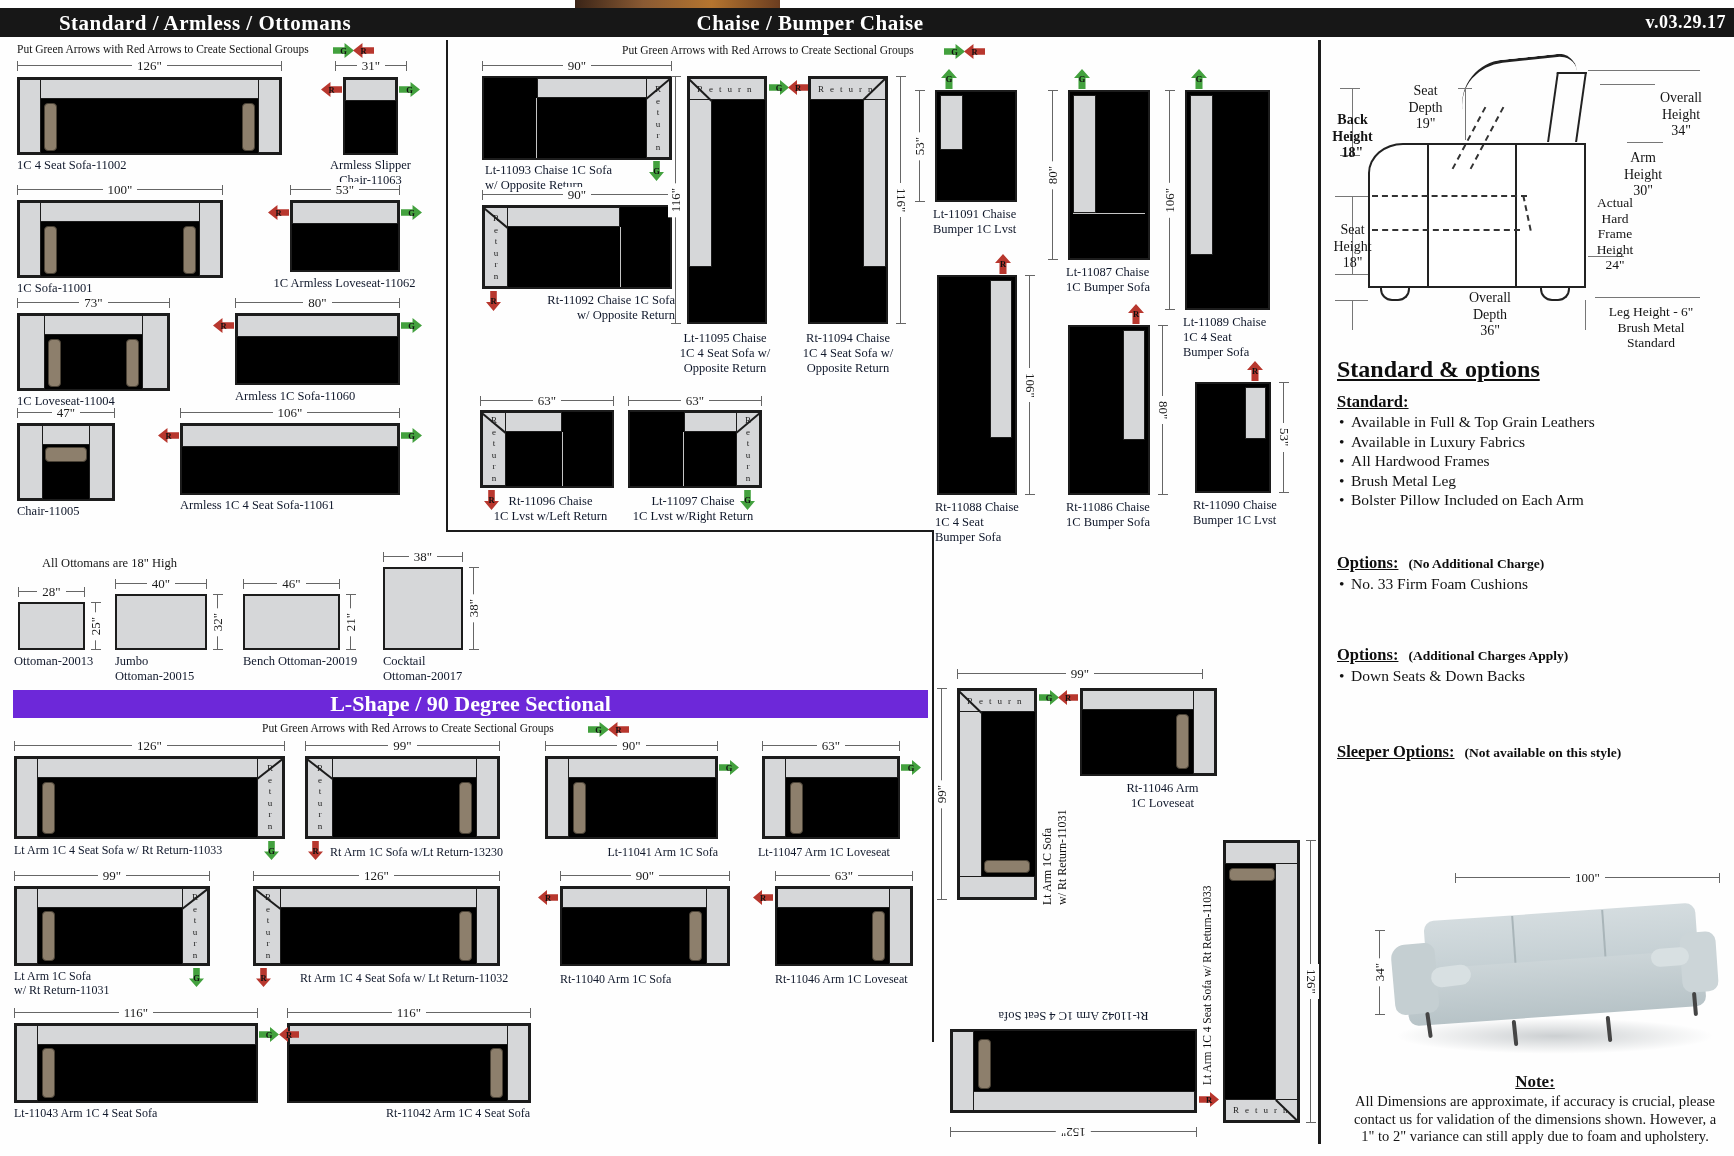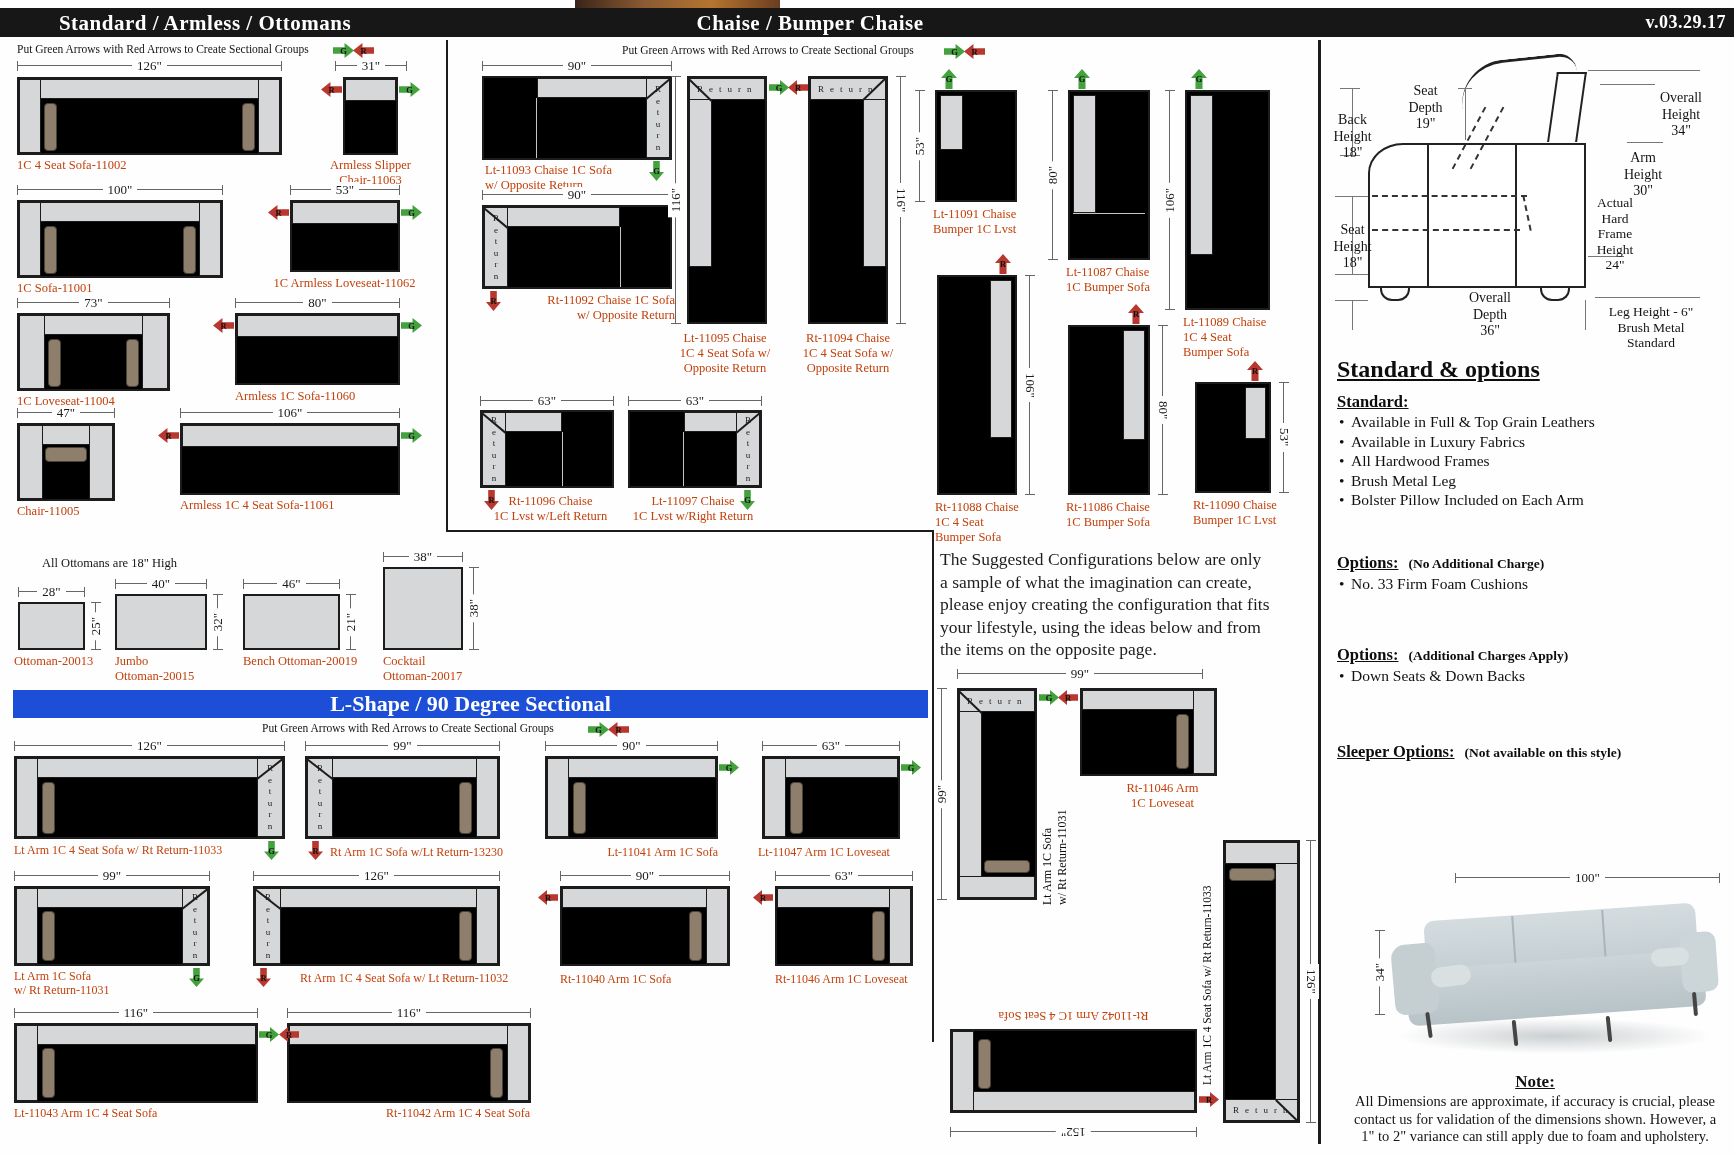--- a/index.html
+++ b/index.html
@@ -3,28 +3,28 @@
 <meta charset="utf-8">
 <style>
   html,body{margin:0;padding:0;background:#fff;}
   #page{position:relative;width:1734px;height:1156px;background:#fefefe;overflow:hidden;
         font-family:"Liberation Serif","DejaVu Serif",serif;color:#111;}
   
   .topbar{position:absolute;left:0;top:8px;width:100%;height:29px;background:#171717;}
   .bartitle{position:absolute;color:#fff;font-weight:700;font-size:21px;text-align:center;letter-spacing:.5px;}
   .sliver{position:absolute;left:575px;top:0;width:205px;height:8px;
           background:linear-gradient(90deg,#3a2417,#8a5a33,#b5752f,#6b3d20);}
-  .hbar2{position:absolute;background:#1d4ed8;color:#fff;font-weight:700;font-size:22px;
+  .hbar2{position:absolute;background:#6d28d9;color:#fff;font-weight:700;font-size:22px;
          text-align:center;line-height:28px;}
   
   .vline{position:absolute;width:2px;background:#1c1c1c;}
   .hline{position:absolute;height:2px;background:#1c1c1c;}
   
   .note{position:absolute;font-size:11.5px;white-space:nowrap;color:#141414;}
-  .lbl{position:absolute;font-size:12.5px;line-height:1.18;color:#c2410c;white-space:pre-line;}
+  .lbl{position:absolute;font-size:12.5px;line-height:1.18;color:#0f172a;white-space:pre-line;}
   .para{position:absolute;font-size:17.5px;line-height:22.5px;color:#1d1d1d;white-space:pre-line;}
   
   .piece{position:absolute;background:#000000;border:2px solid #1c1c1c;box-sizing:border-box;}
   .gpart{position:absolute;background:#d6d7d9;border:1px solid #1c1c1c;box-sizing:border-box;}
   .bol{position:absolute;background:#8d7f6c;border:1.5px solid #4a4236;border-radius:4px;box-sizing:border-box;}
   .ottbox{position:absolute;background:#d6d7d9;border:2.5px solid #1c1c1c;box-sizing:border-box;}
   .rcol{position:absolute;top:0;height:100%;width:26px;background:#d6d7d9;border:1px solid #1c1c1c;
         box-sizing:border-box;display:flex;align-items:center;justify-content:center;}
   .rrow{position:absolute;left:0;top:0;width:100%;height:22px;background:#d6d7d9;border:1px solid #1c1c1c;
         box-sizing:border-box;display:flex;align-items:center;overflow:hidden;}
@@ -430,25 +430,20 @@
     </div>
   <div class="piece" style="left:1195px;top:382px;width:76px;height:111px;">
     <div class="gpart" style="right:3px;top:3px;width:21px;height:52px;"></div>
   </div>
   <div class="dimv cw" style="left:1276px;top:382px;height:111px;">
       <b>53"</b>
     </div>
   <div class="lbl" style="left:1193px;top:498px;">Rt-11090 Chaise
 Bumper 1C Lvst</div>
 
-  <div class="para" style="left:940px;top:548px;width:385px;">The Suggested Configurations below are only
-a sample of what the imagination can create,
-please enjoy creating the configuration that fits
-your lifestyle, using the ideas below and from
-the items on the opposite page.</div>
 
   <div class="dimh" style="left:957px;top:666px;width:246px;">
       <b>99"</b>
     </div>
   <div class="dimv" style="left:934px;top:688px;height:212px;">
       <b>99"</b>
     </div>
   <div class="piece" style="left:957px;top:688px;width:80px;height:212px;">
     <div class="rrow">
         <span class="rth">Return</span>
@@ -679,21 +674,21 @@
   <div class="ln" style="left:1627px;top:142px;width:36px;height:1px;"></div>
   <div class="ln" style="left:1588px;top:256px;width:36px;height:1px;"></div>
   <div class="ln" style="left:1335px;top:196px;width:33px;height:1px;"></div>
   <div class="ln" style="left:1352px;top:196px;width:1px;height:78px;"></div>
   <div class="ln" style="left:1335px;top:274px;width:33px;height:1px;"></div>
   <div class="ln" style="left:1335px;top:300px;width:33px;height:1px;"></div>
   <div class="ln" style="left:1352px;top:300px;width:1px;height:30px;"></div>
   <div class="ln" style="left:1585px;top:300px;width:1px;height:30px;"></div>
   <div class="ln" style="left:1595px;top:297px;width:105px;height:1px;"></div>
 
-  <div class="plbl" style="left:1325px;top:112px;width:55px;">Back
+  <div class="plbl" style="left:1325px;top:112px;width:55px;font-weight:bold;">Back
 Height
 18"</div>
   <div class="plbl" style="left:1398px;top:83px;width:55px;">Seat
 Depth
 19"</div>
   <div class="plbl" style="left:1650px;top:90px;width:62px;">Overall
 Height
 34"</div>
   <div class="plbl" style="left:1615px;top:150px;width:56px;">Arm
 Height

